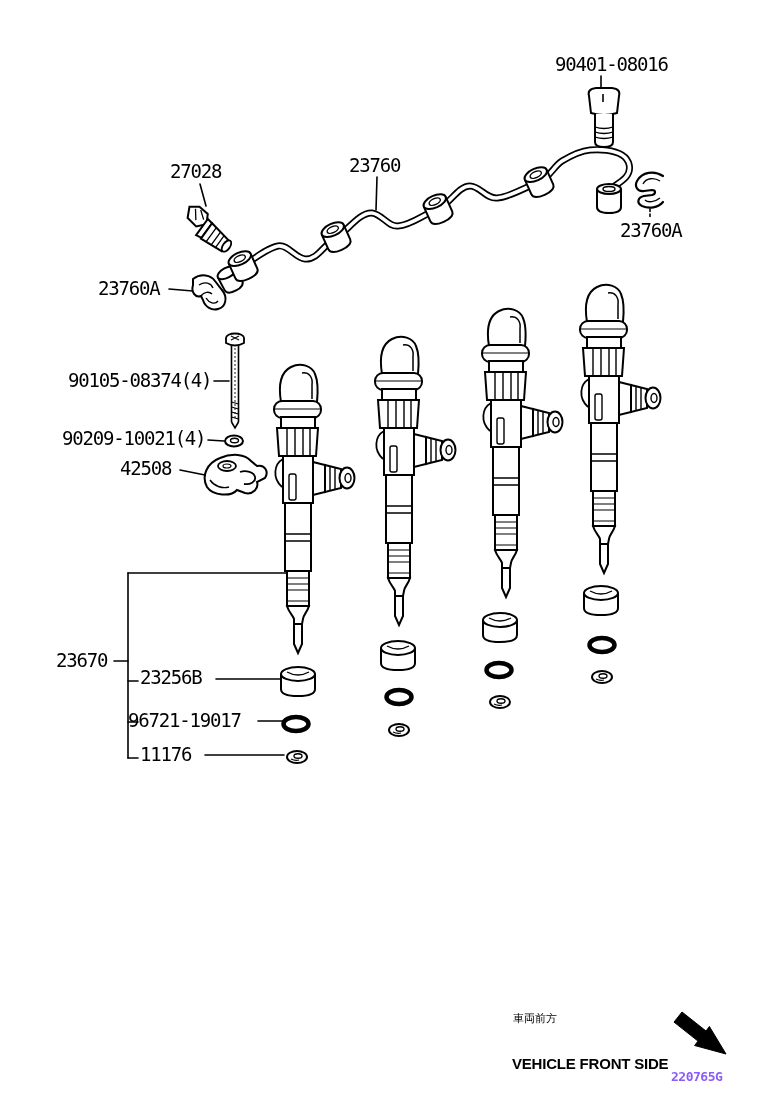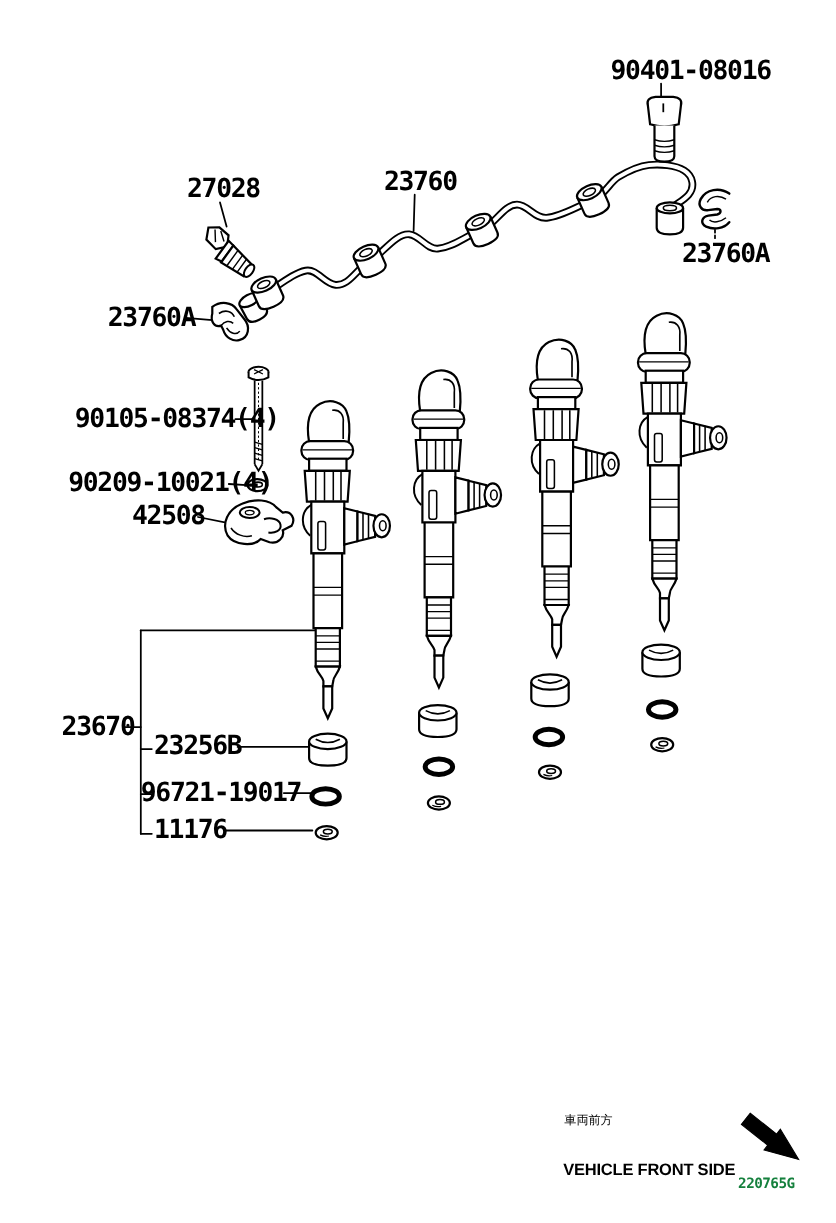--- a/index.html
+++ b/index.html
@@ -7,22 +7,22 @@
     position:relative;
     width:760px;height:1112px;
     background:#ffffff;
     overflow:hidden;
     font-family:"DejaVu Sans Mono", monospace;
   }
   #artwork{position:absolute;left:0;top:0;width:760px;height:1112px;}
   .part-label{
     position:absolute;
     font-family:"DejaVu Sans Mono", monospace;
-    font-weight:bold;
-    font-size:24px;
+    font-weight:normal;
+    font-size:19px;
     letter-spacing:-1.2px;
     line-height:20px;
     color:#000;
     white-space:nowrap;
   }
   .footer-jp{
     position:absolute;
     font-family:"DejaVu Sans", "Liberation Sans", sans-serif;
     font-weight:normal;
     font-size:11px;
@@ -40,21 +40,21 @@
     color:#000;
     white-space:nowrap;
     margin-top:25px;
   }
   .diagram-code{
     position:absolute;
     font-family:"DejaVu Sans Mono", monospace;
     font-weight:bold;
     font-size:13px;
     letter-spacing:-0.5px;
-    color:#15803d;
+    color:#8b5cf6;
     white-space:nowrap;
   }
 </style>
 </head>
 <body>
 
 <div id="canvas">
 
   <svg id="artwork" viewBox="0 0 760 1112" xmlns="http://www.w3.org/2000/svg">
 

